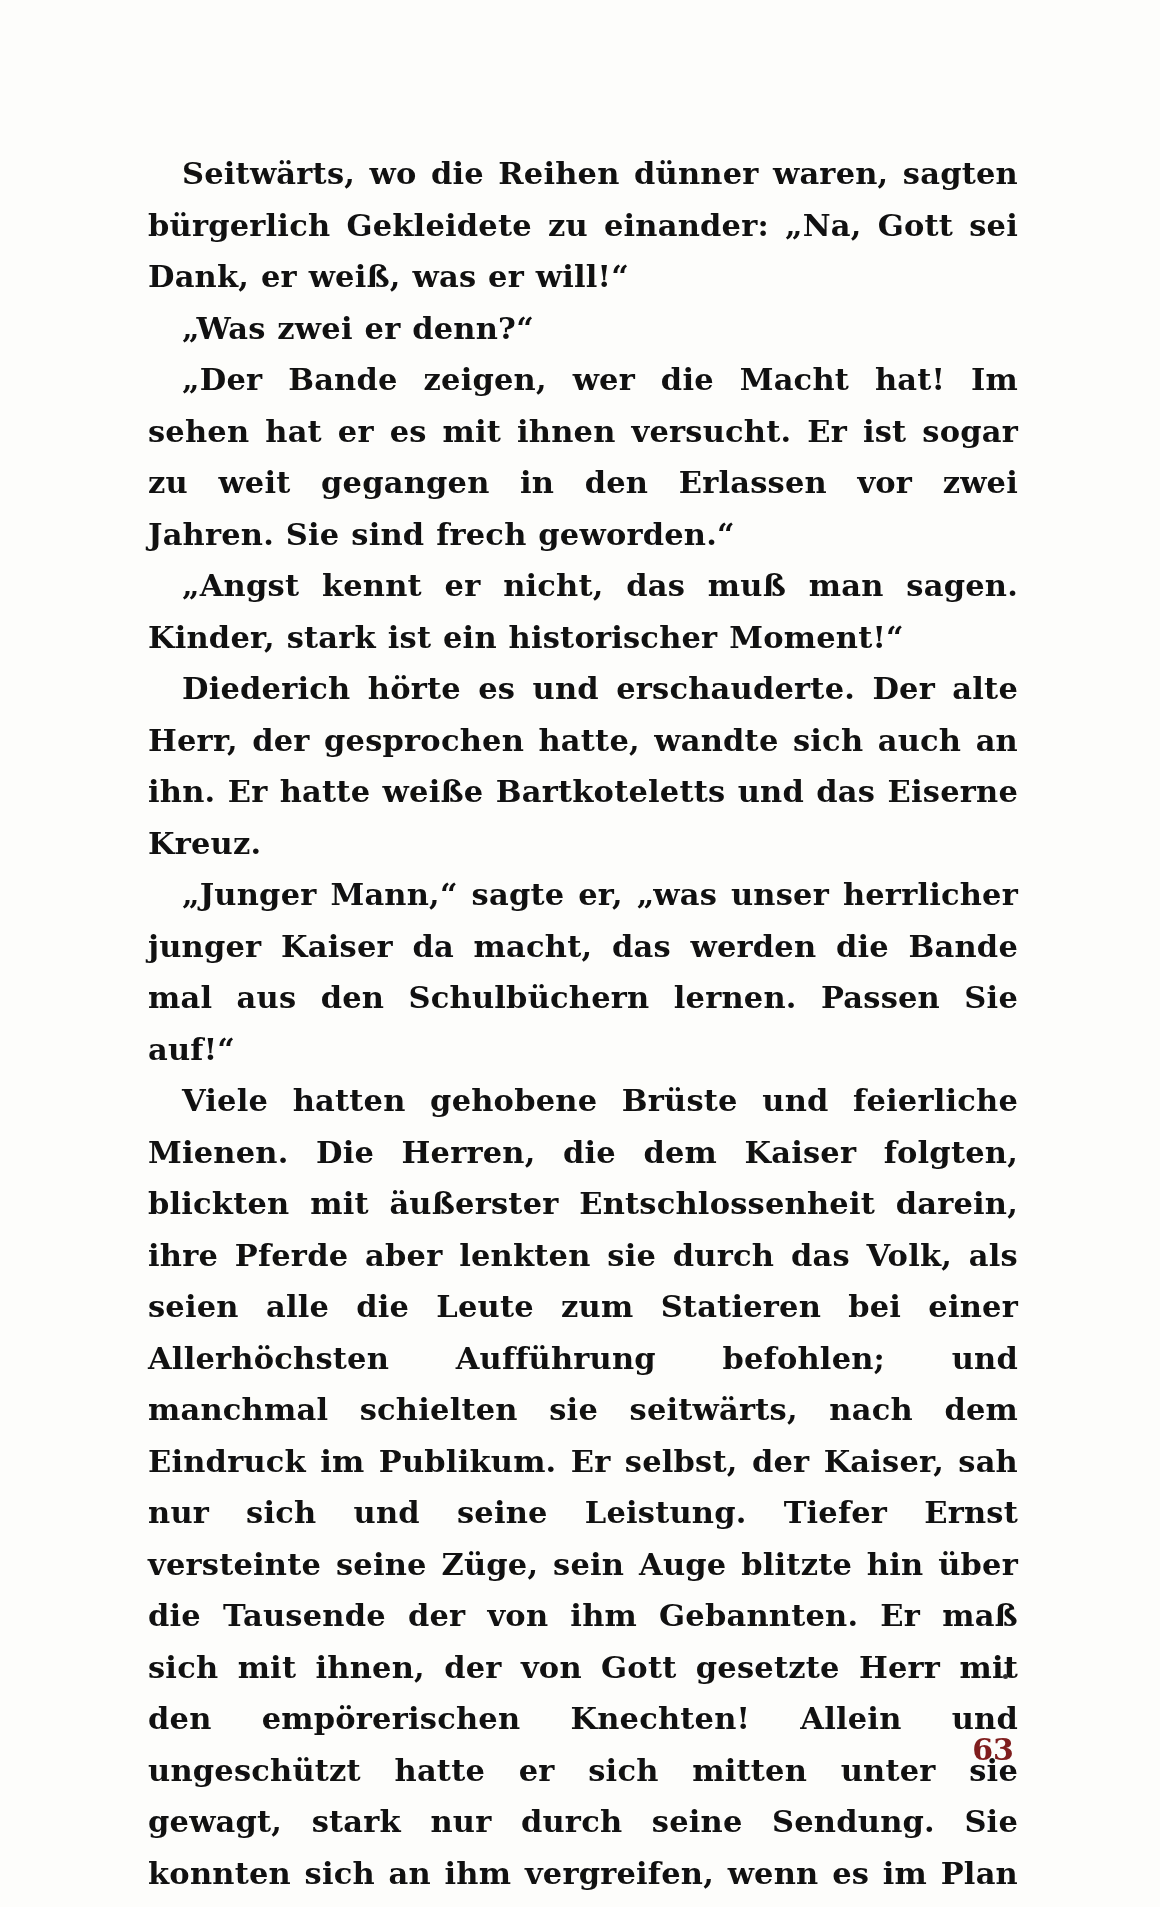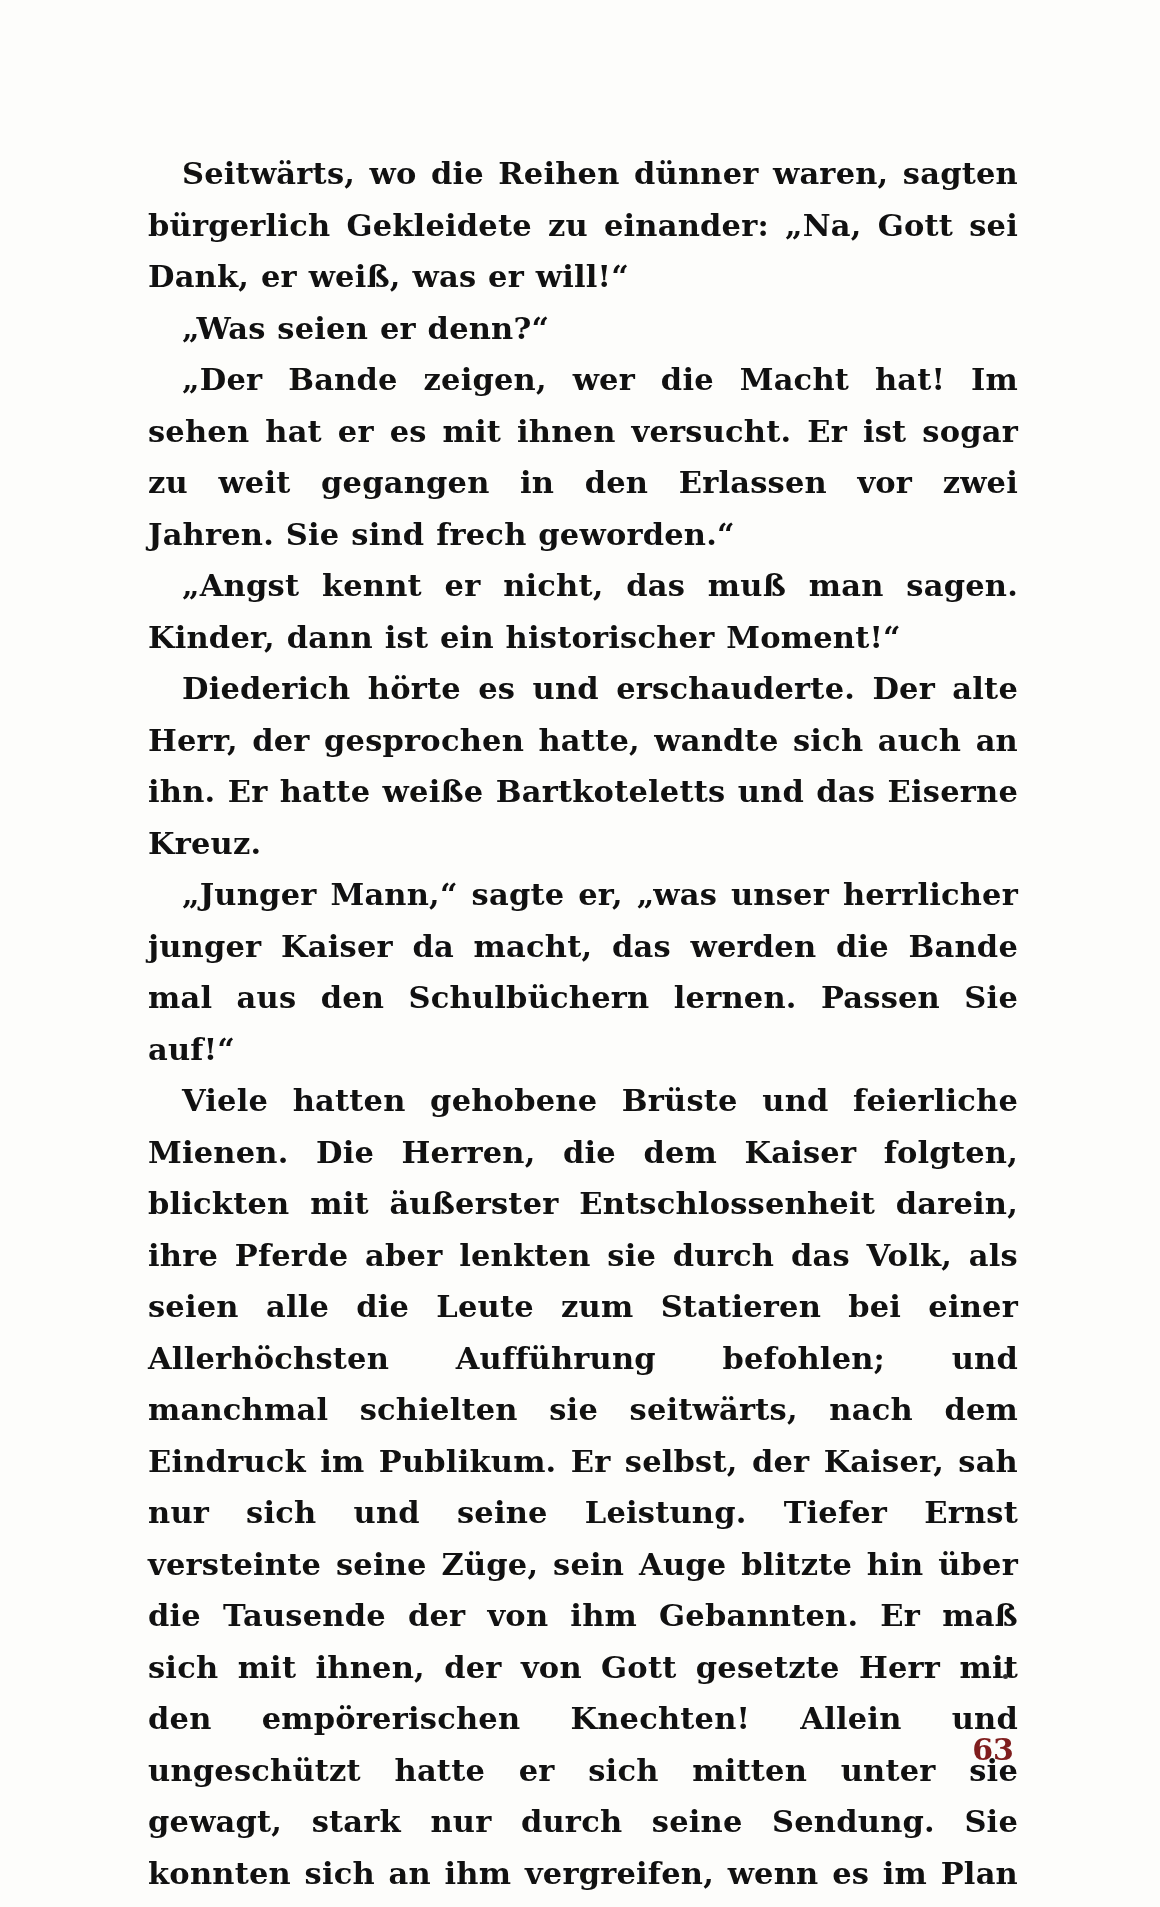--- a/index.html
+++ b/index.html
@@ -63,22 +63,22 @@
     background: #333;
     border-radius: 50%;
   }
 </style>
 </head>
 <body>
 
 <div class="page">
   <div class="text-block">
     <p class="para">Seitwärts, wo die Reihen dünner waren, sagten bürgerlich Gekleidete zu einander: „Na, Gott sei Dank, er weiß, was er will!“</p>
-    <p class="para">„Was seien er denn?“</p>
+    <p class="para">„Was zwei er denn?“</p>
     <p class="para">„Der Bande zeigen, wer die Macht hat! Im sehen hat er es mit ihnen versucht. Er ist sogar zu weit gegangen in den Erlassen vor zwei Jahren. Sie sind frech geworden.“</p>
-    <p class="para">„Angst kennt er nicht, das muß man sagen. Kinder, dann ist ein historischer Moment!“</p>
+    <p class="para">„Angst kennt er nicht, das muß man sagen. Kinder, stark ist ein historischer Moment!“</p>
     <p class="para">Diederich hörte es und erschauderte. Der alte Herr, der gesprochen hatte, wandte sich auch an ihn. Er hatte weiße Bartkoteletts und das Eiserne Kreuz.</p>
     <p class="para">„Junger Mann,“ sagte er, „was unser herrlicher junger Kaiser da macht, das werden die Bande mal aus den Schulbüchern lernen. Passen Sie auf!“</p>
     <p class="para">Viele hatten gehobene Brüste und feierliche Mienen. Die Herren, die dem Kaiser folgten, blickten mit äußerster Entschlossenheit darein, ihre Pferde aber lenkten sie durch das Volk, als seien alle die Leute zum Statieren bei einer Allerhöchsten Aufführung befohlen; und manchmal schielten sie seitwärts, nach dem Eindruck im Publikum. Er selbst, der Kaiser, sah nur sich und seine Leistung. Tiefer Ernst versteinte seine Züge, sein Auge blitzte hin über die Tausende der von ihm Gebannten. Er maß sich mit ihnen, der von Gott gesetzte Herr mit den empörerischen Knechten! Allein und ungeschützt hatte er sich mitten unter sie gewagt, stark nur durch seine Sendung. Sie konnten sich an ihm vergreifen, wenn es im Plan des Höchsten lag; er brachte seiner heiligen Sache sich selbst zum Opfer. War Gott mit ihm, dann sollten sie es sehen! Dann bewahrten sie für immer das Gepräge seiner Tat und die Erinnerung an ihre Ohnmacht!</p>
   </div>
   <div class="dot-mark"></div>
   <div class="page-number">63</div>
 </div>
 
 </body></html>

